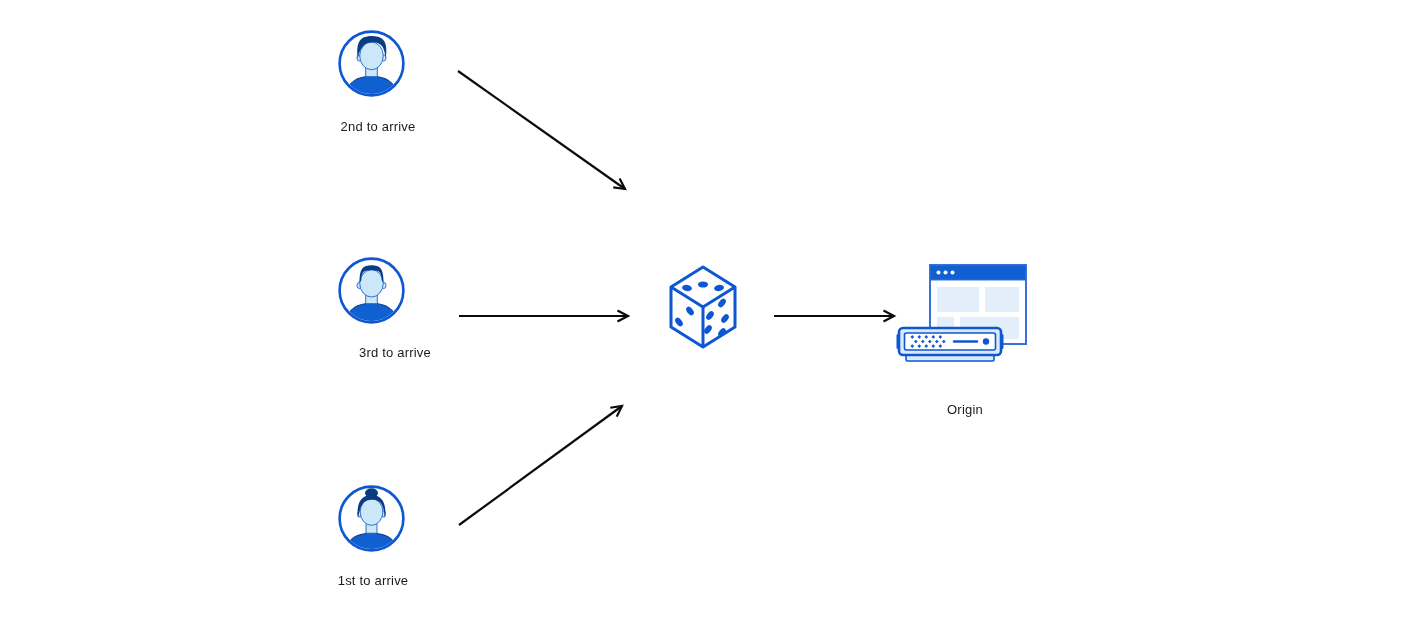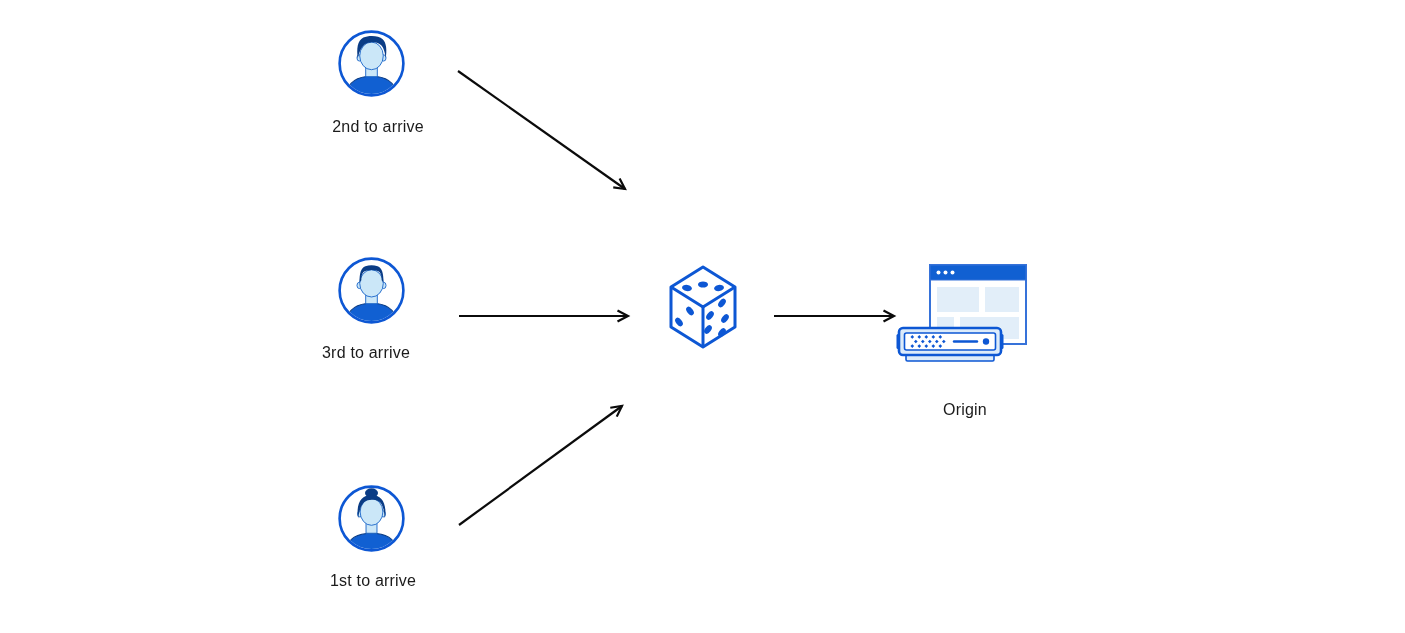--- a/index.html
+++ b/index.html
@@ -15,21 +15,21 @@
   }
   *{margin:0;padding:0;box-sizing:border-box;}
   body{background:#f4f4f4;font-family:"Liberation Sans","DejaVu Sans",sans-serif;}
   .canvas{
     position:relative;width:1405px;height:633px;background:var(--bg);
     overflow:hidden;
   }
   .abs{position:absolute;}
   .node-label{
     position:absolute;transform:translateX(-50%);
-    font-size:16px;line-height:22px;color:var(--label-color);
+    font-size:13px;line-height:22px;color:var(--label-color);
     white-space:nowrap;letter-spacing:0.2px;
   }
   
   .sb{stroke:var(--primary-blue);}
   .f-none{fill:none;}
   .f-white{fill:#ffffff;}
   .f-blue{fill:var(--primary-blue);}
   .f-navy{fill:var(--navy);}
   .f-face{fill:var(--face-blue);stroke:#1b66c9;stroke-width:0.9;}
   .f-shirt{fill:var(--shirt-blue);stroke:var(--navy);stroke-width:1;}
@@ -86,21 +86,21 @@
       <path class="f-shirt" d="M7,66 C9,51.5 19,45.5 33,45.5 C47,45.5 57,51.5 59,66 Z"></path>
     </g>
     <rect x="27.3" y="33" width="11.4" height="13" class="f-face"></rect>
     <ellipse cx="21" cy="28" rx="2.3" ry="3.1" class="f-face"></ellipse>
     <ellipse cx="45" cy="28" rx="2.3" ry="3.1" class="f-face"></ellipse>
     <ellipse cx="33" cy="26" rx="11.6" ry="13.4" class="f-face"></ellipse>
     <path class="f-navy" d="M21.2,25 C21.2,16 22.5,10.8 27,9.2 C30.8,7.8 35.2,7.8 39,9.2
       C43.5,10.8 44.8,16 44.8,25 L43,23 C43,17 41.8,14.6 38.3,13.5 C35,12.5 31,12.5 27.7,13.5
       C24.2,14.6 23,17 23,23 Z"></path>
   </svg>
-  <div class="node-label" style="left:366px;top:342px;">3rd to arrive</div>
+  <div class="node-label" style="left:395px;top:342px;">3rd to arrive</div>
 
   <svg class="abs" style="left:338px;top:485px;" width="67" height="67" viewBox="0 0 66 66">
     <defs>
         <clipPath id="clipC">
           <circle cx="33" cy="33" r="30.1"></circle>
         </clipPath>
       </defs>
     <circle cx="33" cy="33" r="31.4" class="f-white sb" stroke-width="2.6"></circle>
     <g clip-path="url(#clipC)">
       <path class="f-shirt" d="M7,66 C9,53 19,47.5 33,47.5 C47,47.5 57,53 59,66 Z"></path>

